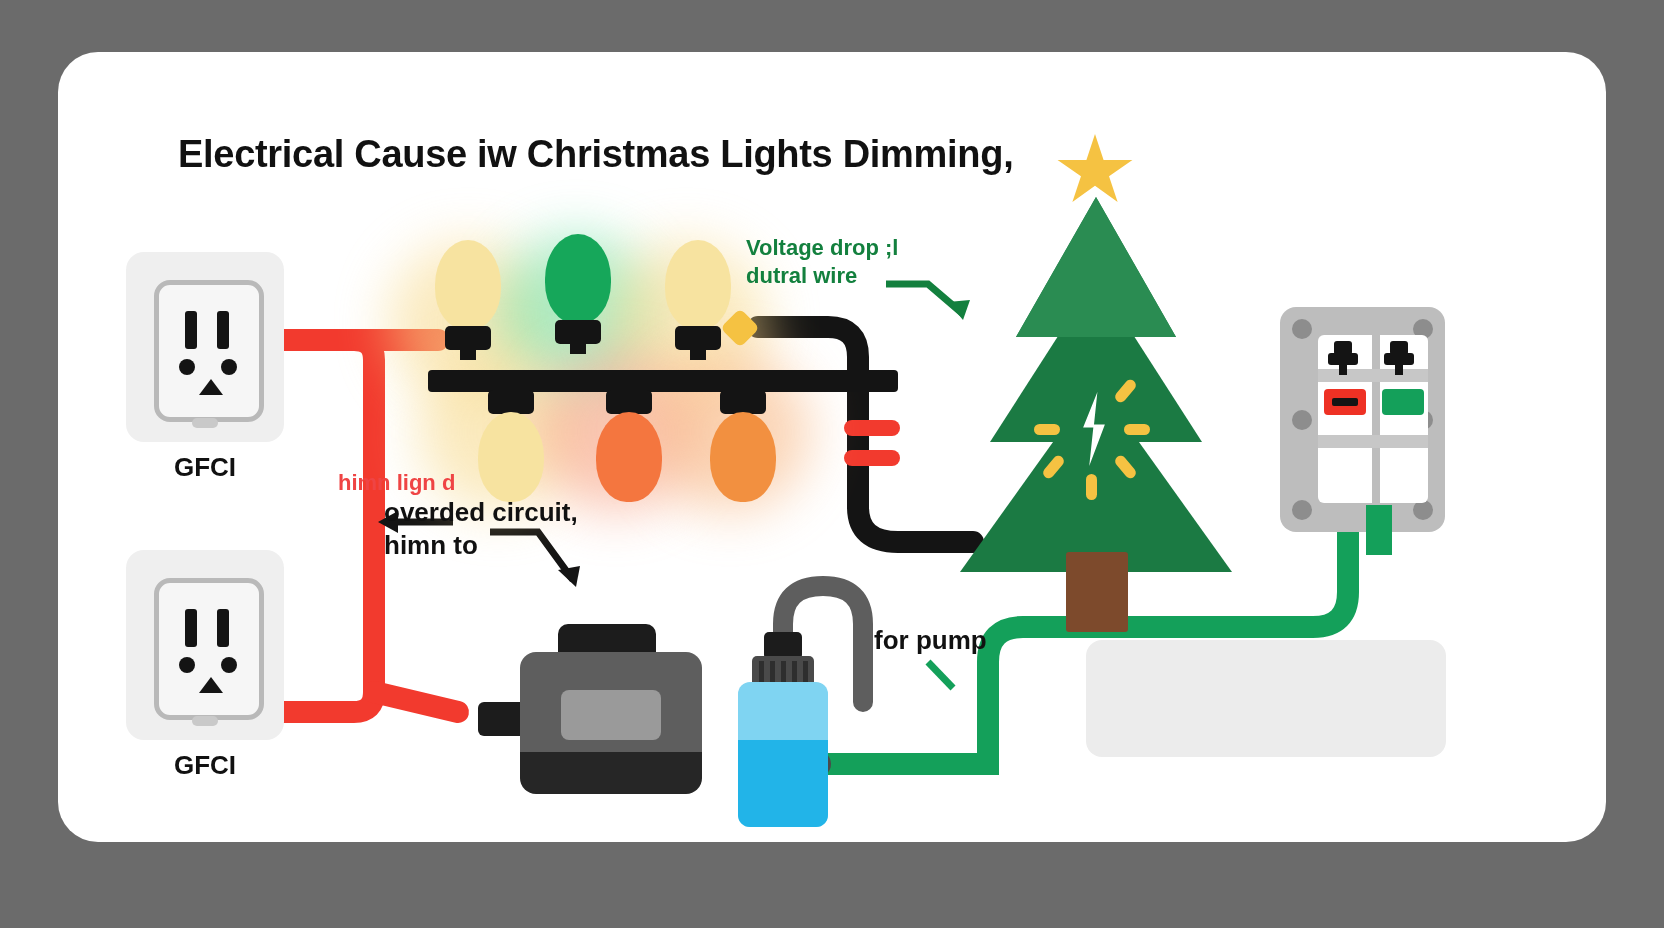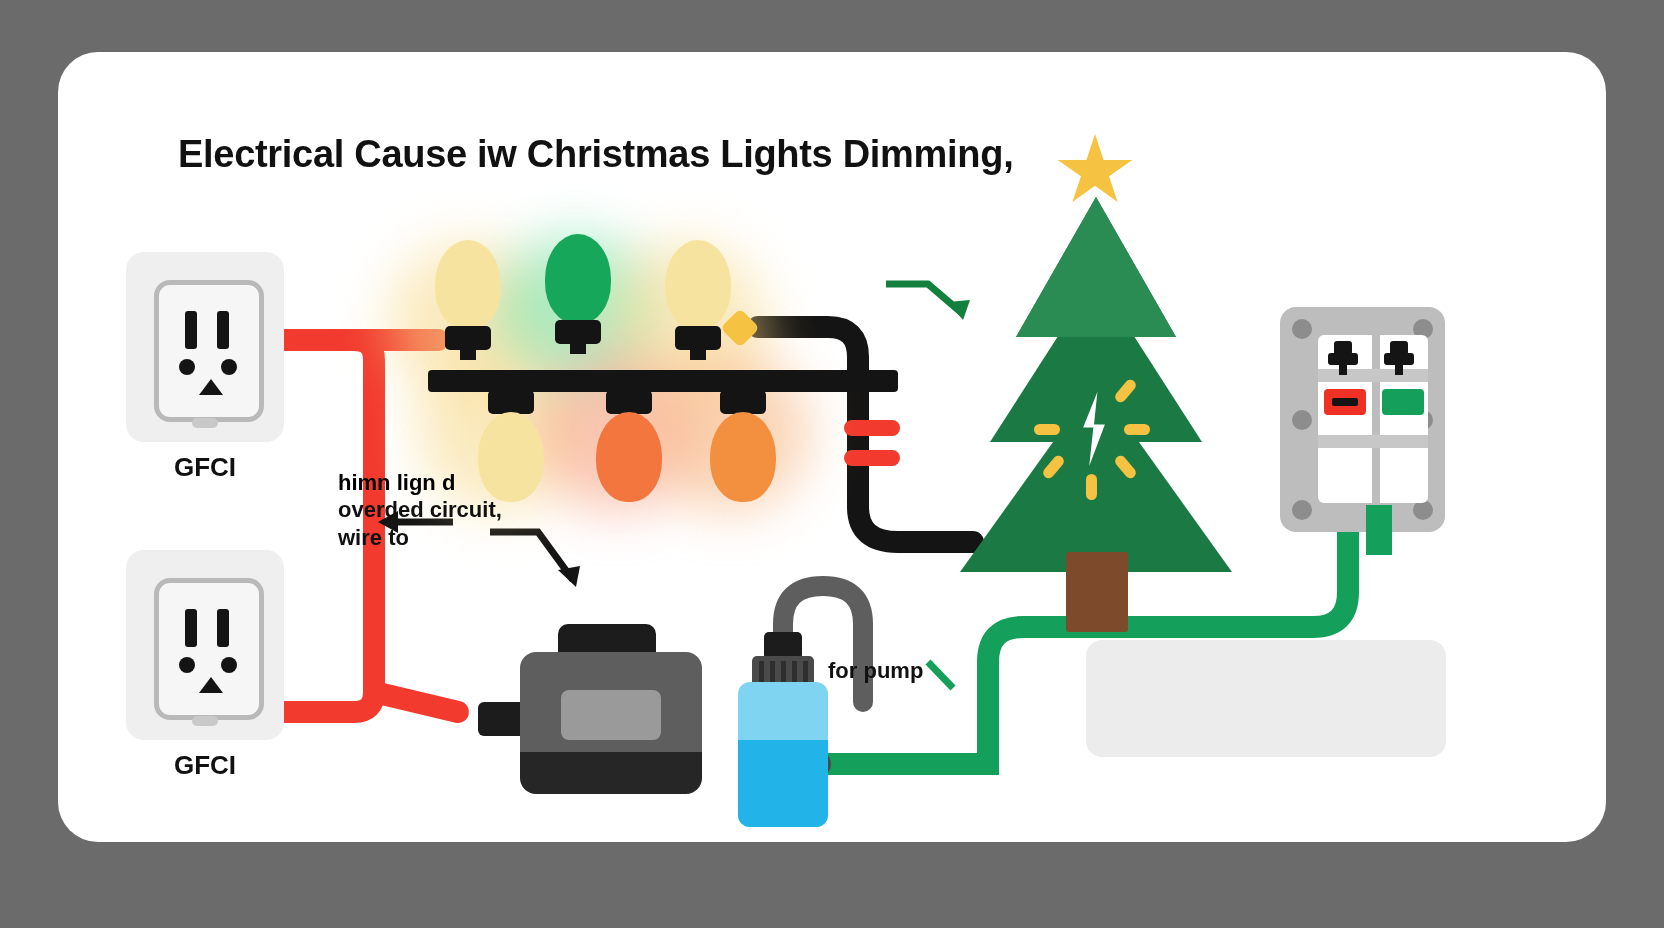--- a/index.html
+++ b/index.html
@@ -92,22 +92,22 @@
   
   .bottle{position:absolute;left:680px;top:630px;width:90px;height:145px;background:#7fd4f2;border-radius:12px;}
   .bottleWater{position:absolute;left:680px;top:688px;width:90px;height:87px;background:#22b4e8;border-radius:0 0 12px 12px;}
   .cap2{position:absolute;left:694px;top:604px;width:62px;height:34px;background:#4a4a4a;border-radius:5px;}
   .cap2 .rib{position:absolute;top:5px;width:5px;height:24px;background:#2e2e2e;}
   .capTop{position:absolute;left:706px;top:580px;width:38px;height:28px;background:#1c1c1c;border-radius:5px;}
 
   
   .anno{position:absolute;font-weight:bold;}
   .anno-green{color:#13803e;font-size:22px;line-height:1.28;}
-  .anno-red{color:#000000;font-size:22px;}
-  .anno-black{color:#111;font-size:22px;line-height:1.28;}
+  .anno-red{color:#ef4444;font-size:22px;}
+  .anno-black{color:#111;font-size:26px;line-height:1.28;margin-left:46px;}
 
   
   .protip{position:absolute;left:1028px;top:588px;width:360px;height:117px;background:#ececec;border-radius:16px;padding:16px 22px;box-sizing:border-box;}
   .protip .h{font-size:27px;font-weight:bold;color:#111;margin-bottom:4px;}
   .protip .b{font-size:22px;font-weight:bold;color:#111;line-height:1.22;}
 </style>
 </head>
 <body>
 
 <div id="stage">
@@ -264,26 +264,30 @@
     <div class="cap2">
       <div class="rib" style="left:7px;"></div>
       <div class="rib" style="left:18px;"></div>
       <div class="rib" style="left:29px;"></div>
       <div class="rib" style="left:40px;"></div>
       <div class="rib" style="left:51px;"></div>
     </div>
     <div class="bottle"></div>
     <div class="bottleWater"></div>
 
+    <div class="anno anno-green" style="left:688px;top:182px;">
+      <div>Voltage drop ;l</div>
+      <div>dutral wire</div>
+    </div>
 
     <div class="anno" style="left:280px;top:418px;">
       <div class="anno-red">himn lign d</div>
       <div class="anno-black">overded circuit,</div>
-      <div class="anno-black">wire to</div>
-    </div>
-
-    <div class="anno anno-black" style="left:770px;top:605px;">for pump</div>
+      <div class="anno-black">himn to</div>
+    </div>
+
+    <div class="anno anno-black" style="left:770px;top:572px;">for pump</div>
 
     <div class="protip">
     </div>
 
   </div>
 </div>
 
 </body></html>

